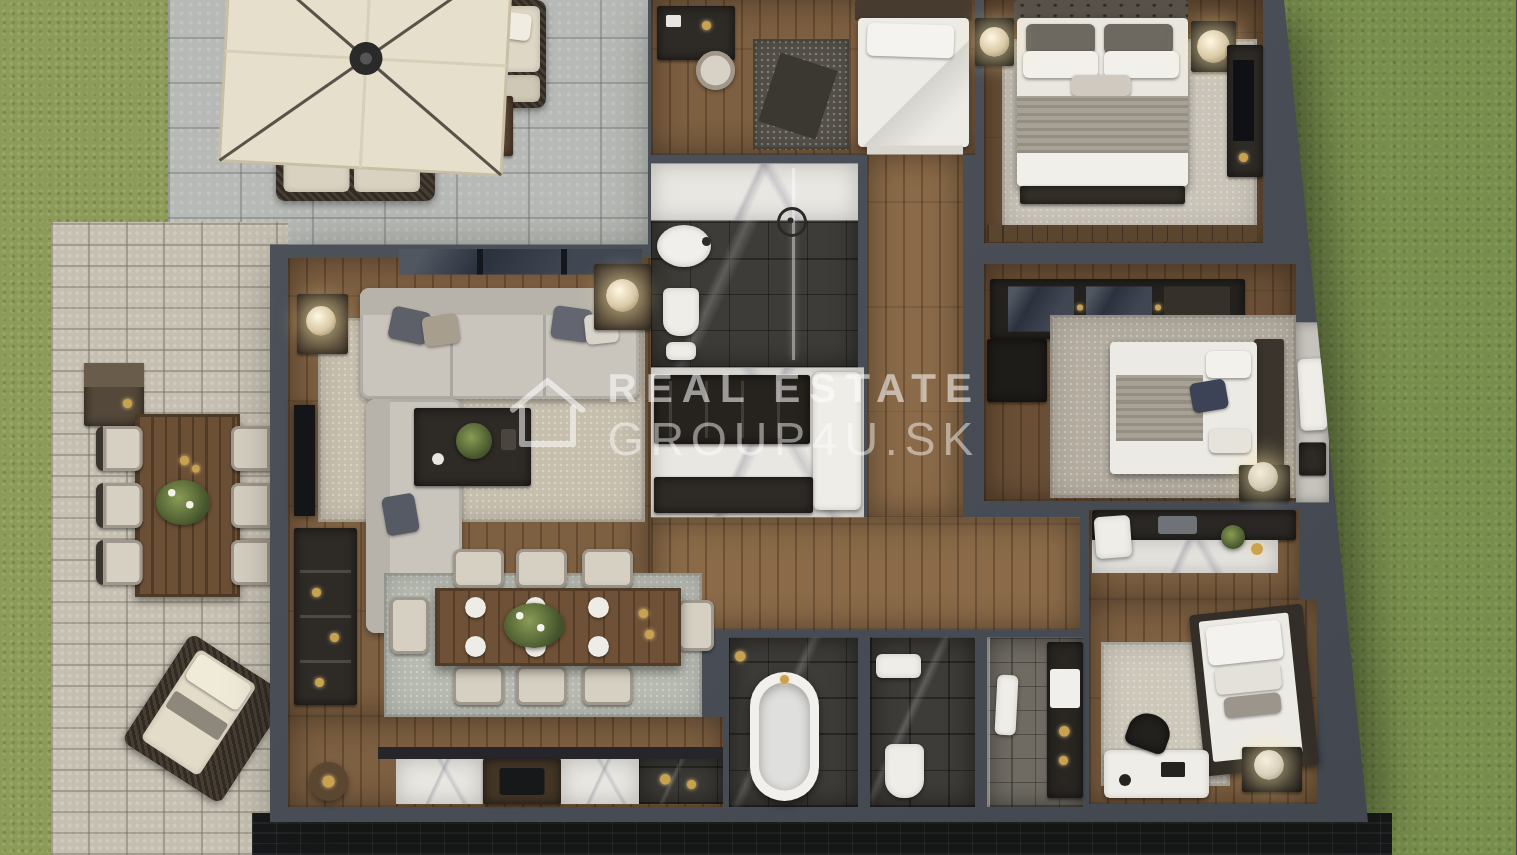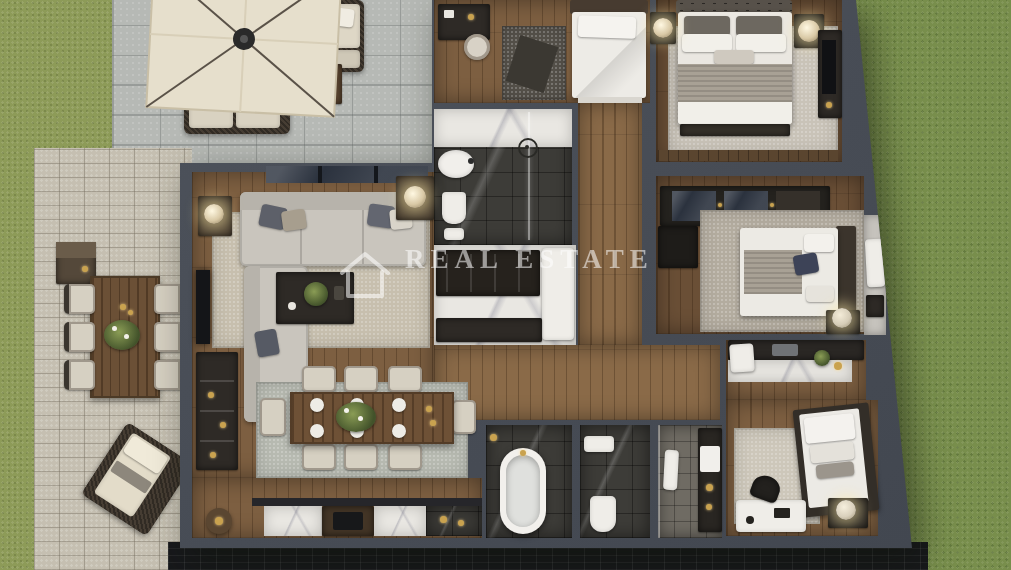--- a/index.html
+++ b/index.html
@@ -1,16 +1,16 @@
 <!DOCTYPE html>
 <html><head>
 <meta charset="utf-8">
 <style>
   html,body{margin:0;padding:0;background:#222;}
-  .scene{position:relative;width:1011px;height:570px;overflow:hidden;font-family:Liberation Serif, serif;background:#6d28d9;}
+  .scene{position:relative;width:1011px;height:570px;overflow:hidden;font-family:Liberation Sans, sans-serif;background:#6d28d9;}
   .abs{position:absolute;}
   
   .grass{background-color:#788e4c;background-image:radial-gradient(rgba(255,255,255,.08) 1px,transparent 1.4px),radial-gradient(rgba(25,45,10,.20) 1px,transparent 1.4px);background-size:5px 5px,7px 7px;background-position:0 0,2px 3px;}
   .grassL{background-color:#8d9b58;background-image:radial-gradient(rgba(255,255,255,.10) 1px,transparent 1.4px),radial-gradient(rgba(40,55,15,.18) 1px,transparent 1.4px);background-size:5px 5px,6px 6px;}
   .stone{background-color:#b6b9b5;background-image:repeating-linear-gradient(0deg,rgba(90,95,95,.32) 0 1.5px,transparent 1.5px 30px),repeating-linear-gradient(90deg,rgba(90,95,95,.32) 0 1.5px,transparent 1.5px 48px),radial-gradient(rgba(255,255,255,.15) 1px,transparent 1.6px);background-size:auto,auto,6px 6px;}
   .cobble{background-color:#c5bfb1;background-image:repeating-linear-gradient(0deg,rgba(115,108,94,.42) 0 1.2px,transparent 1.2px 14px),repeating-linear-gradient(90deg,rgba(115,108,94,.42) 0 1.2px,transparent 1.2px 25px),radial-gradient(rgba(255,255,255,.18) 1px,transparent 1.5px);background-size:auto,auto,5px 5px;}
   .facade{background-color:#17181b;background-image:repeating-linear-gradient(90deg,rgba(255,255,255,.08) 0 1px,transparent 1px 16px),repeating-linear-gradient(0deg,rgba(255,255,255,.06) 0 1px,transparent 1px 7px);}
   
   .bwrap{filter:drop-shadow(10px 12px 18px rgba(15,20,10,.55));}
   .building{background:linear-gradient(145deg,#4d525b,#424750);clip-path:polygon(252px 0,676px 0,732px 548px,0 548px,0 163px,252px 163px);}
@@ -338,16 +338,17 @@
 
   <div class="abs wm" style="left:338px;top:246px;">
     <span>
       <svg width="54" height="56" viewBox="0 0 54 56" fill="none">
         <polyline points="4,27 27,8 50,27" stroke="rgba(255,255,255,.55)" stroke-width="4" stroke-linejoin="round" stroke-linecap="round" fill="none"></polyline>
         <polyline points="10,26 10,50 44,50 44,26" stroke="rgba(255,255,255,.55)" stroke-width="4" stroke-linejoin="round" stroke-linecap="round" fill="none"></polyline>
       </svg>
     </span>
     <span class="wm-txt">
       <span class="wm-l1">REAL ESTATE</span>
+      <span class="wm-l2">GROUP4U.SK</span>
     </span>
   </div>
 
 </div>
 
 </body></html>

